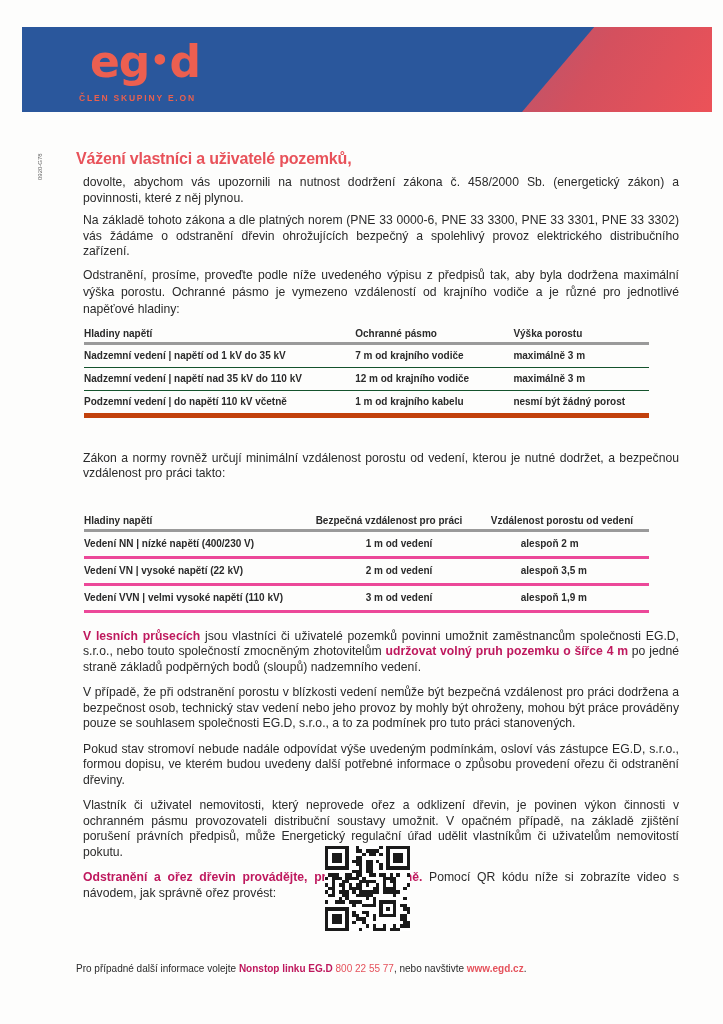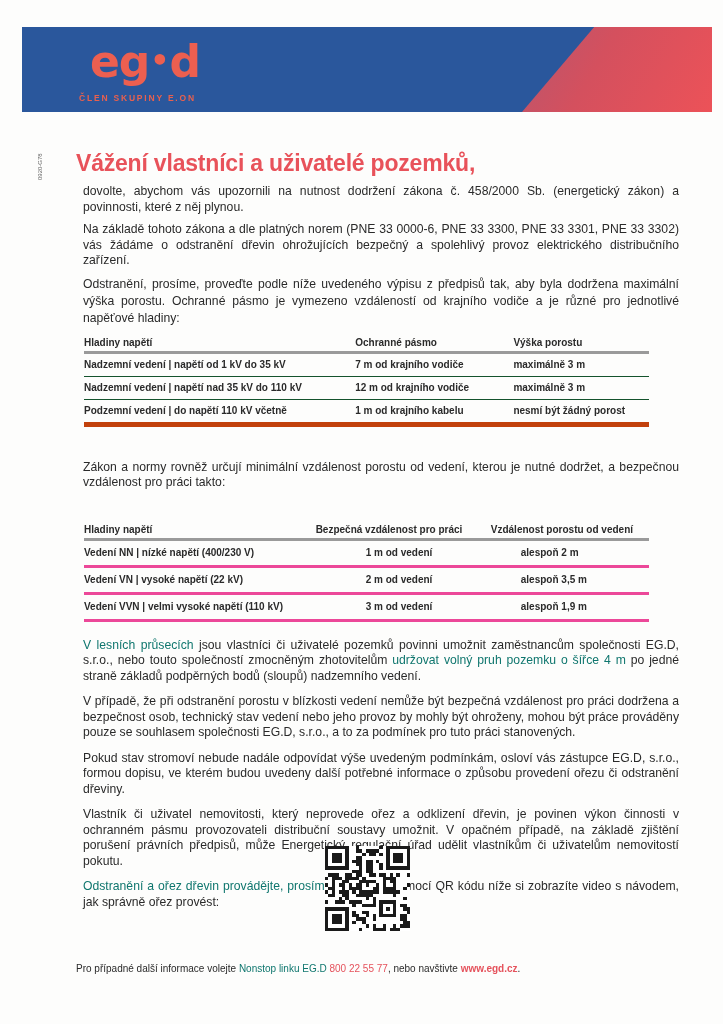--- a/index.html
+++ b/index.html
@@ -23,25 +23,25 @@
     .logo .dot { font-size: 30px; vertical-align: 6px; margin: 0 1px; }
     .tagline {
       position: absolute; left: 57px; top: 66px; color: #e8604e; font-size: 8.5px; letter-spacing: 1.8px; font-weight: bold;
     }
     .sidecode {
       position: absolute; left: 37px; top: 148px; font-size: 6px; color: #666;
       transform: rotate(-90deg); transform-origin: left top; white-space: nowrap; top: 180px;
     }
     .content { position: absolute; left: 76px; top: 150px; width: 610px; }
     h1 {
-      margin: 0 0 7px 0; color: #e8525a; font-size: 23px; font-weight: bold; letter-spacing: -0.2px;
+      margin: 0 0 7px 0; color: #e8525a; font-size: 16px; font-weight: bold; letter-spacing: -0.2px;
     }
     p { margin: 7px; font-size: 12.2px; line-height: 15.5px; text-align: justify; }
     p.gap { margin-top: 10px; }
-    b { font-weight: normal; color: #0f766e; }
+    b { font-weight: bold; color: #be185d; }
     table { border-collapse: collapse; font-size: 10px; }
     .t1 { margin: 7px 0 0 8px; width: 565px; }
     .t1 th, .t1 td { text-align: left; padding: 3px 5px 3px 0; }
     .t1 th { font-weight: bold; padding-bottom: 3px; border-bottom: 3px solid #9a9a9a; }
     .t1 td { font-weight: bold; border-bottom: 1px solid #14532d; height: 16px; }
     .t1 tr:last-child td { border-bottom: 5px solid #c2410c; }
     .t2 { margin: 30px 0 0 8px; width: 565px; }
     .t2 th, .t2 td { text-align: left; padding: 3px 5px 3px 0; }
     .t2 th { font-weight: bold; border-bottom: 3px solid #9a9a9a; }
     .t2 td { font-weight: bold; border-bottom: 3px solid #ec4899; height: 18px; }

